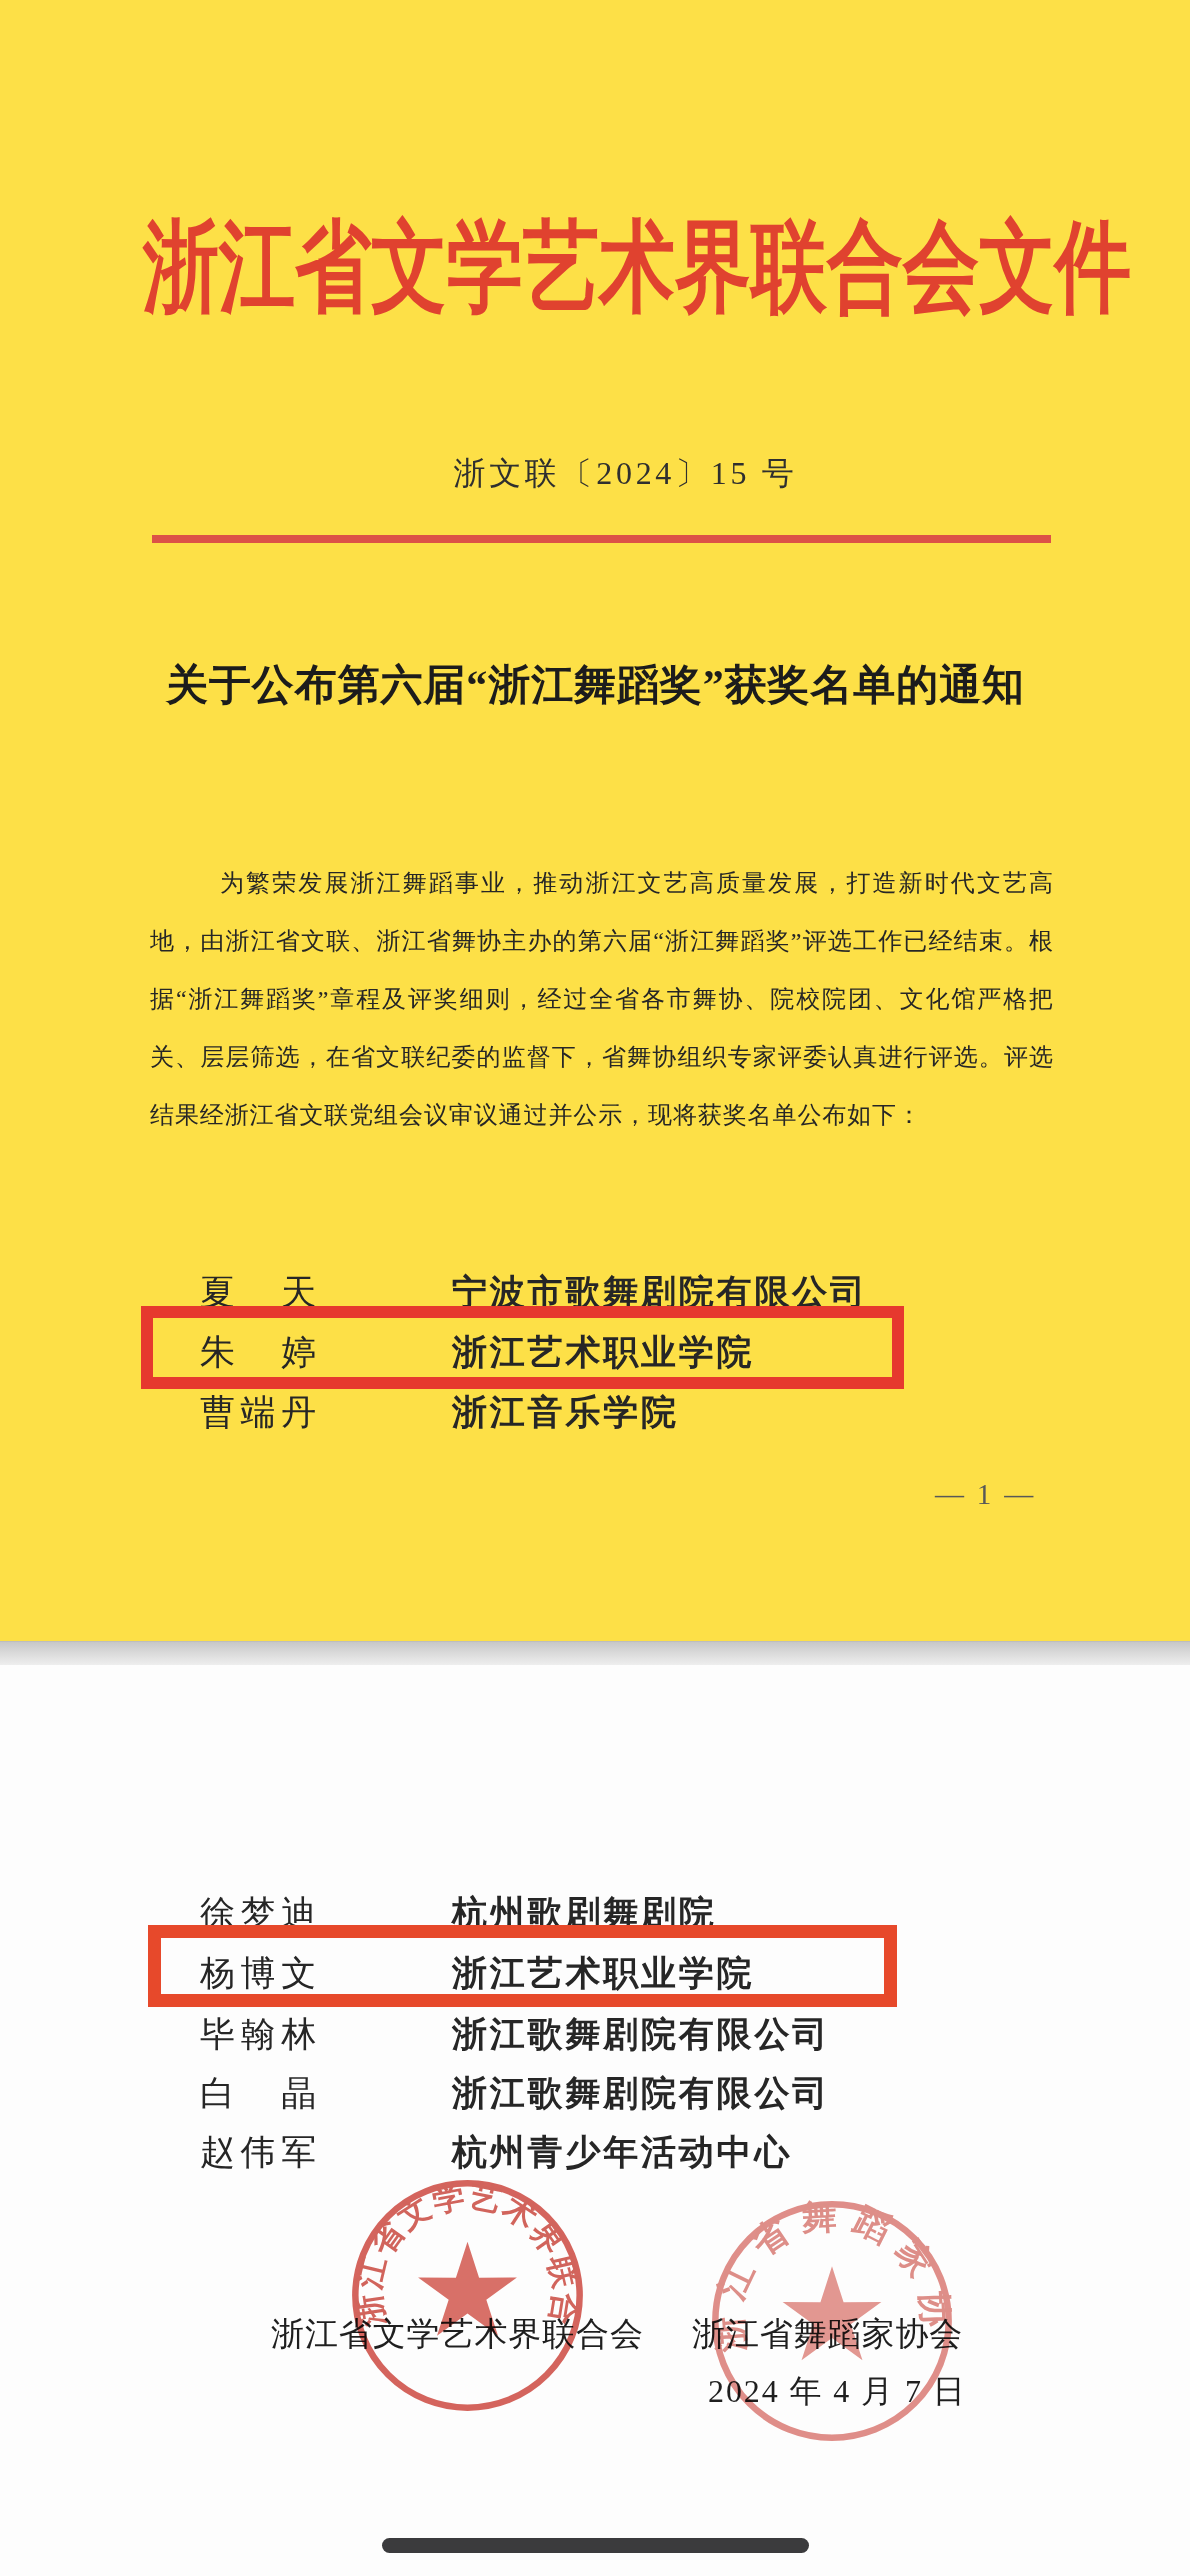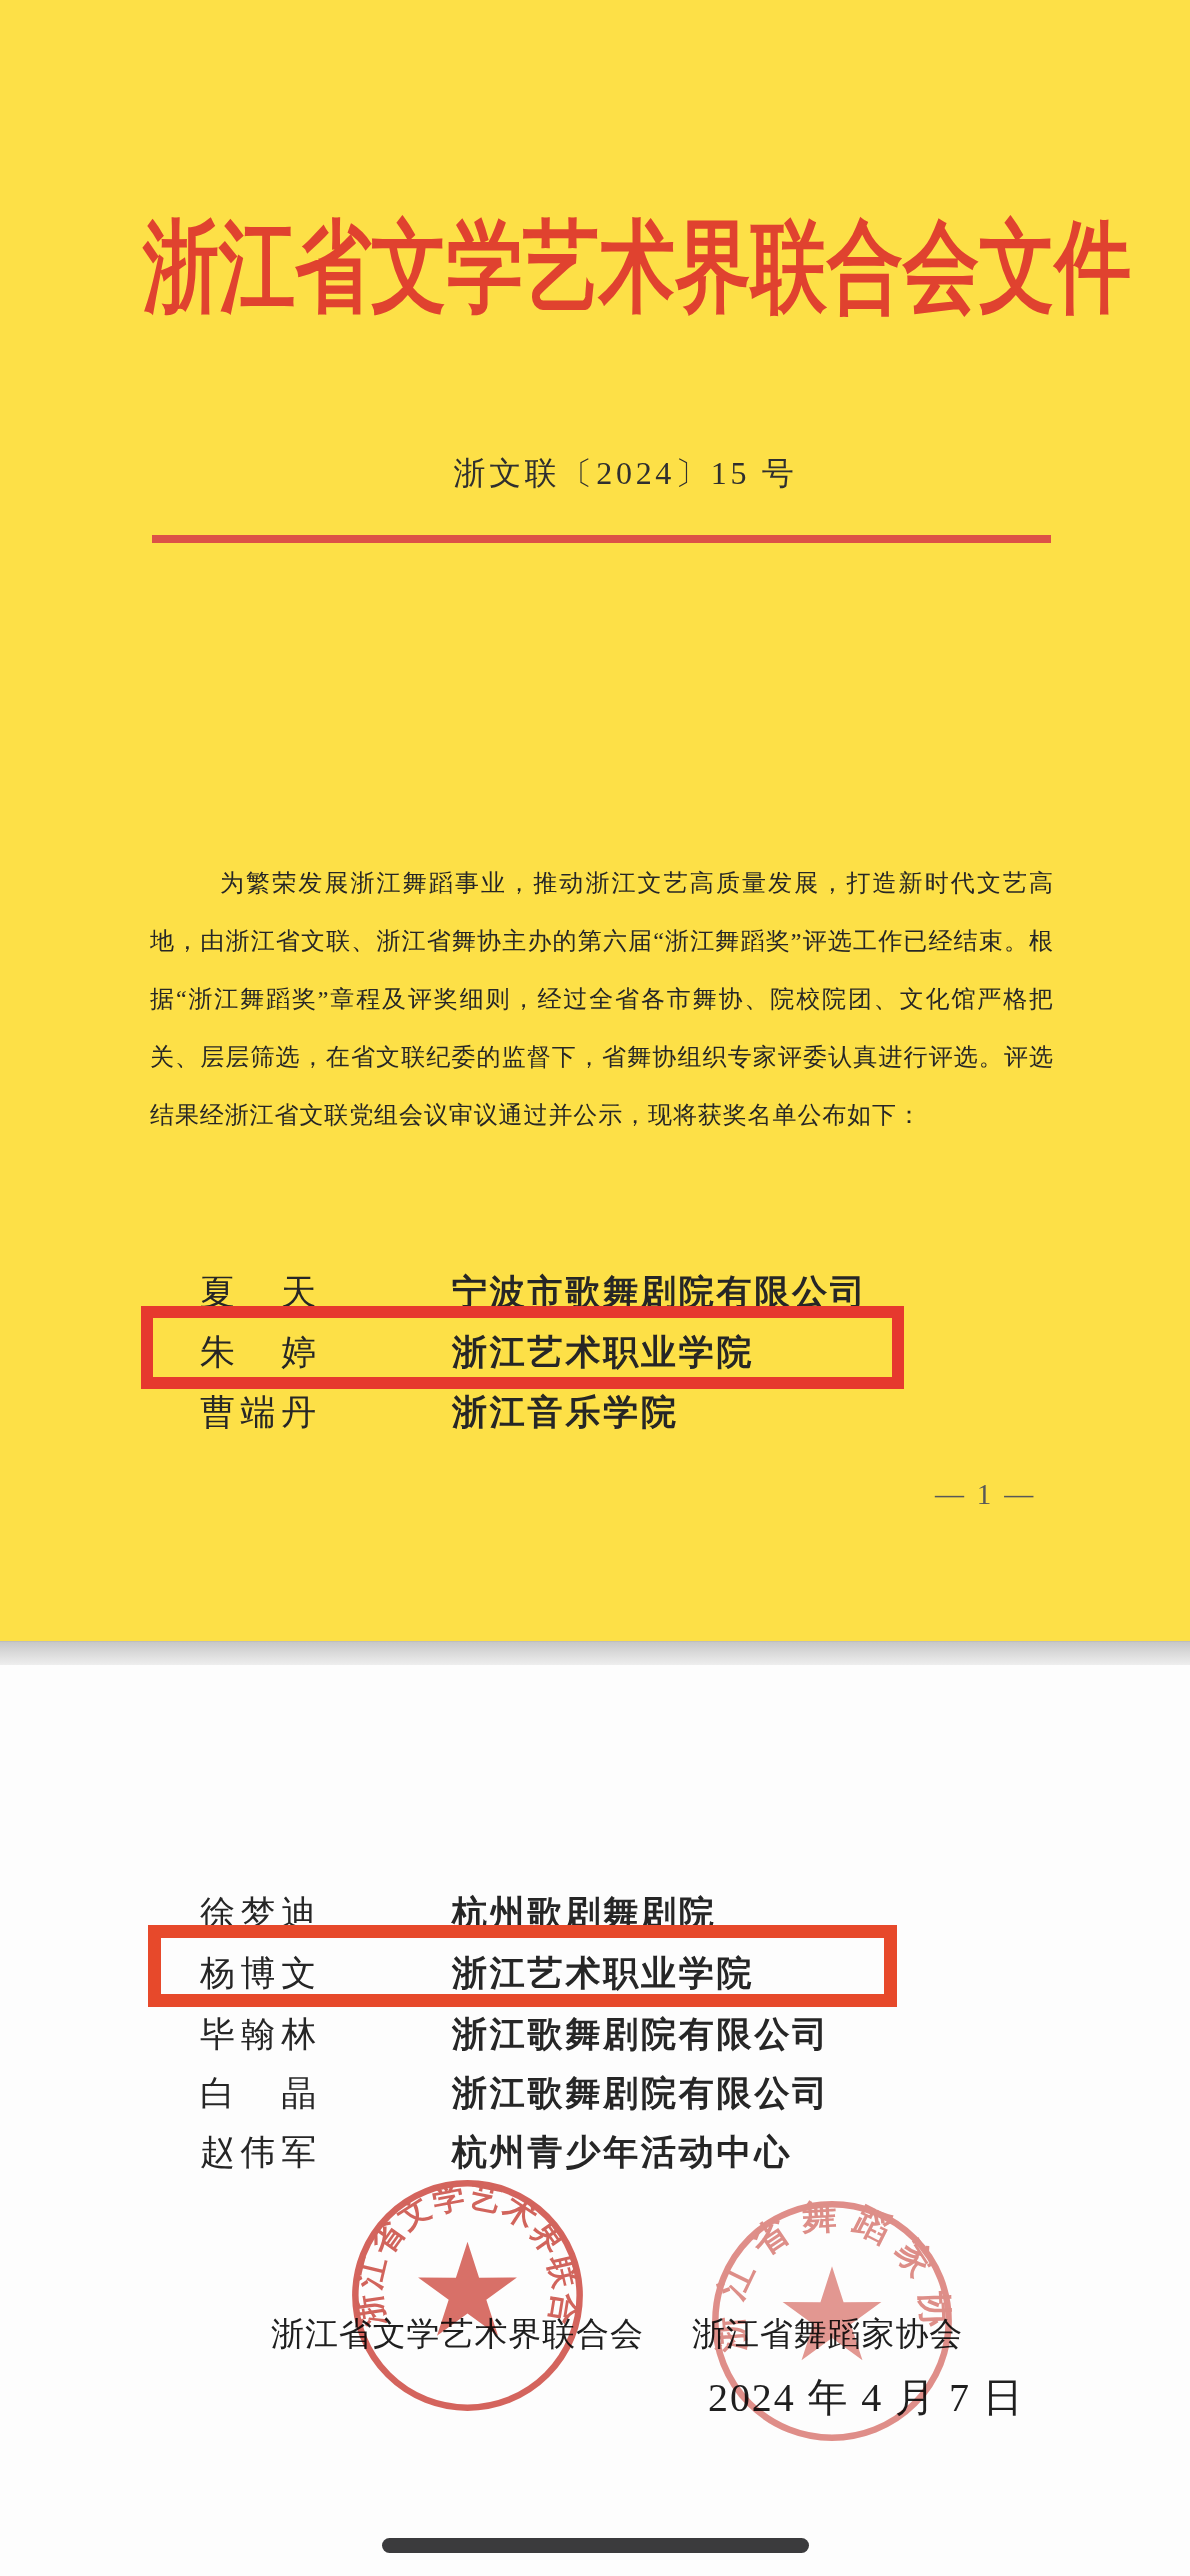--- a/index.html
+++ b/index.html
@@ -44,41 +44,42 @@
   .winner-row{position:absolute;font-size:35px;color:#262626;white-space:nowrap;}
   .winner-row .name{position:absolute;left:200px;letter-spacing:5.6px;}
   .winner-row .org{position:absolute;left:452px;letter-spacing:2.8px;font-weight:bold;}
   .hl-box{position:absolute;box-sizing:border-box;background:transparent;z-index:2;}
   #hl-box-1{left:141px;top:1306px;width:763px;height:83px;border:12px solid #e6392e;}
   #hl-box-2{left:148px;top:1925px;width:749px;height:82px;border:13px solid #e7492b;}
   .page-number{position:absolute;top:1478px;left:935px;font-size:29px;color:#585858;letter-spacing:2.8px;white-space:nowrap;}
   .sig{position:absolute;font-size:33px;color:#1f1f1f;white-space:nowrap;z-index:4;}
   #sig-left{top:2312px;left:271px;letter-spacing:0.9px;}
   #sig-right{top:2312px;left:692px;letter-spacing:0.9px;}
-  #sig-date{top:2370px;left:708px;font-size:40px;letter-spacing:1.9px;}
+  #sig-date{top:2370px;left:708px;font-size:32px;letter-spacing:1.9px;}
   .seal{position:absolute;z-index:5;mix-blend-mode:multiply;}
   #seal-left{left:347px;top:2175px;opacity:0.85;}
   #seal-right{left:707px;top:2196px;opacity:0.62;}
   .home-indicator{
     position:absolute;left:382px;top:2538px;width:427px;height:15px;
     border-radius:8.3px;background:#3b3b3d;z-index:6;
   }
 </style>
 </head>
 <body>
 
 <div id="screen">
 
   <div class="edge-line edge-left"></div>
   <div class="edge-line edge-right"></div>
 
   <div class="page" id="page1">
     <div class="header-title">浙江省文学艺术界联合会文件</div>
     <div class="doc-number">浙文联〔2024〕15 号</div>
     <div class="red-rule"></div>
+    <div class="notice-title">关于公布第六届“浙江舞蹈奖”获奖名单的通知</div>
     <div class="body-par">为繁荣发展浙江舞蹈事业，推动浙江文艺高质量发展，打造新时代文艺高地，由浙江省文联、浙江省舞协主办的第六届“浙江舞蹈奖”评选工作已经结束。根据“浙江舞蹈奖”章程及评奖细则，经过全省各市舞协、院校院团、文化馆严格把关、层层筛选，在省文联纪委的监督下，省舞协组织专家评委认真进行评选。评选结果经浙江省文联党组会议审议通过并公示，现将获奖名单公布如下：</div>
 
     <div class="winner-row" style="top:1269px;">
       <span class="name">夏　天</span>
       <span class="org">宁波市歌舞剧院有限公司</span>
     </div>
     <div class="winner-row" style="top:1329px;">
       <span class="name">朱　婷</span>
       <span class="org">浙江艺术职业学院</span>
     </div>

